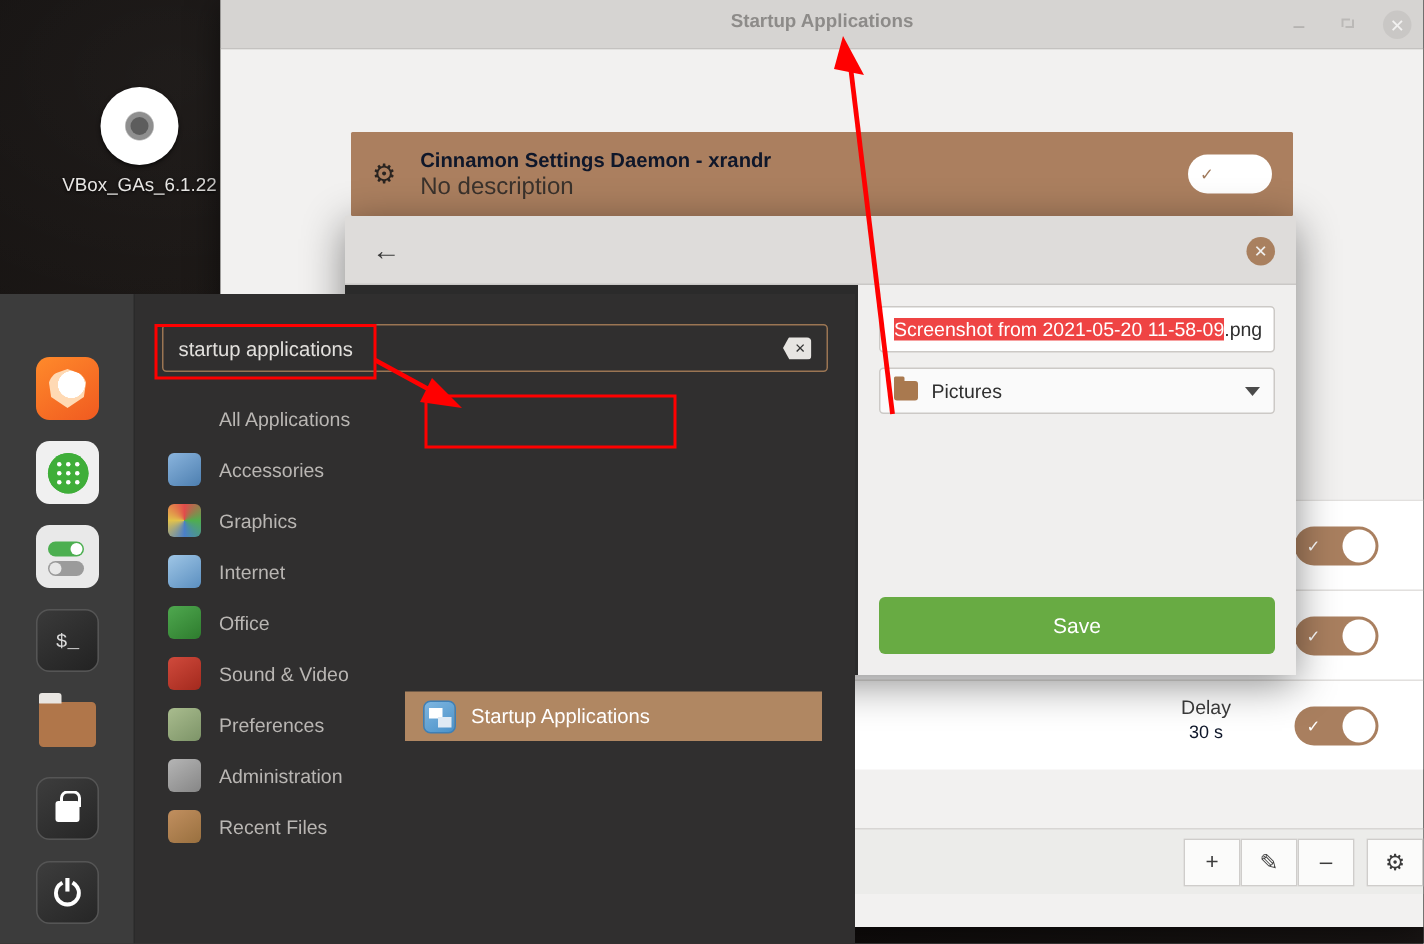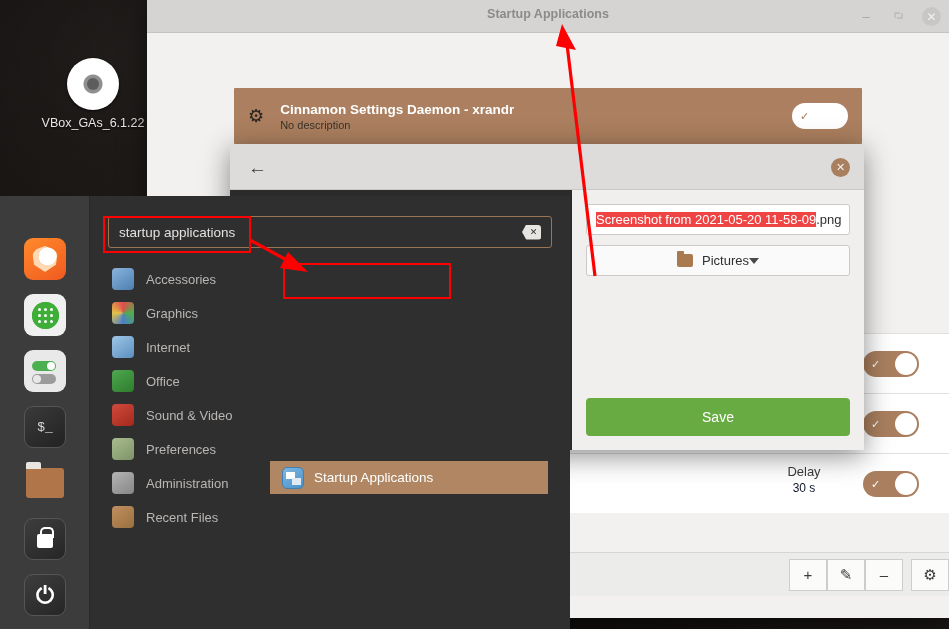--- a/index.html
+++ b/index.html
@@ -126,22 +126,22 @@
   .app-body { position: relative; height: 585px; background: #f2f1f0; padding: 0; }
 
   
   .dim-layer { position: absolute; inset: 0; }
   .row-top {
     position: absolute; left: 87px; top: 55px; width: 628px; height: 56px;
     background: #ab7f5f; display: flex; align-items: center; padding: 0 14px;
     border-radius: 1px;
   }
   .row-top .gear { font-size: 18px; color: #2a2420; margin-right: 16px; }
-  .row-top .tt { font-size: 13.5px; color: #ffffff; font-weight: bold; }
-  .row-top .ts { font-size: 11px; color: #3a322c; margin-top: 2px; }
+  .row-top .tt { font-size: 13.5px; color: #0f172a; font-weight: bold; }
+  .row-top .ts { font-size: 16px; color: #3a322c; margin-top: 2px; }
   .sw {
     width: 56px; height: 26px; border-radius: 13px; position: relative;
     display: flex; align-items: center;
   }
   .sw .knob { position: absolute; right: 2px; width: 22px; height: 22px; border-radius: 50%; background: #fff; }
   .sw .ck { position: absolute; left: 8px; font-size: 11px; }
   .sw-on-white { background: #fff; }
   .sw-on-white .ck { color: #a07a5c; }
   .sw-on-brown { background: #a97f5f; }
   .sw-on-brown .ck { color: #fff; }
@@ -189,21 +189,21 @@
   .fld-row { margin-bottom: 10px; }
   .fld {
     height: 31px; background: #fff; border: 1px solid #ccc9c6; border-radius: 3px;
     display: flex; align-items: center; padding: 0 9px; font-size: 13px; color: #2f2f2f;
     overflow: hidden; white-space: nowrap;
   }
   .sel-text { background: #ef4444; color: #fff; }
   .combo {
     height: 31px; background: #fafafa; border: 1px solid #ccc9c6; border-radius: 3px;
     display: flex; align-items: center; padding: 0 9px; font-size: 13px; color: #2f2f2f;
-    justify-content: center;
+    justify-content: space-between;
   }
   .combo .left { display: flex; align-items: center; gap: 9px; }
   .mini-folder { position: relative; width: 16px; height: 13px; background: #a9794f; border-radius: 1px 2px 2px 2px; }
   .mini-folder::before { content:""; position:absolute; top:-3px; left:0; width:7px; height:4px; background:#a9794f; border-radius:1px 1px 0 0;}
   .caret { width: 0; height: 0; border-left: 5px solid transparent; border-right: 5px solid transparent; border-top: 6px solid #4a4a4a; }
   .save-btn {
     position: absolute; left: 14px; right: 14px; bottom: 14px; height: 38px;
     background: #68ab43; color: #fff; border-radius: 4px;
     display: flex; align-items: center; justify-content: center; font-size: 14px;
   }
@@ -418,20 +418,23 @@
     </div>
   </div>
 
   <div class="menu">
     <div class="menu-search">
       <span class="q" placeholder="Type to search...">startup applications</span>
       <span class="clear-ic">✕</span>
     </div>
 
     <div class="cat-list">
+      <div class="cat all">
+        <span>All Applications</span>
+      </div>
       <div class="cat">
         <span class="cic" style="background:linear-gradient(145deg,#8ab4dd,#4d7fb0)"></span>
         <span>Accessories</span>
       </div>
       <div class="cat">
         <span class="cic" style="background:conic-gradient(#e24b4b,#4fae4f,#4a7fc9,#e2c24b,#e24b4b)"></span>
         <span>Graphics</span>
       </div>
       <div class="cat">
         <span class="cic" style="background:linear-gradient(145deg,#9fc6e6,#5b8fc0)"></span>

